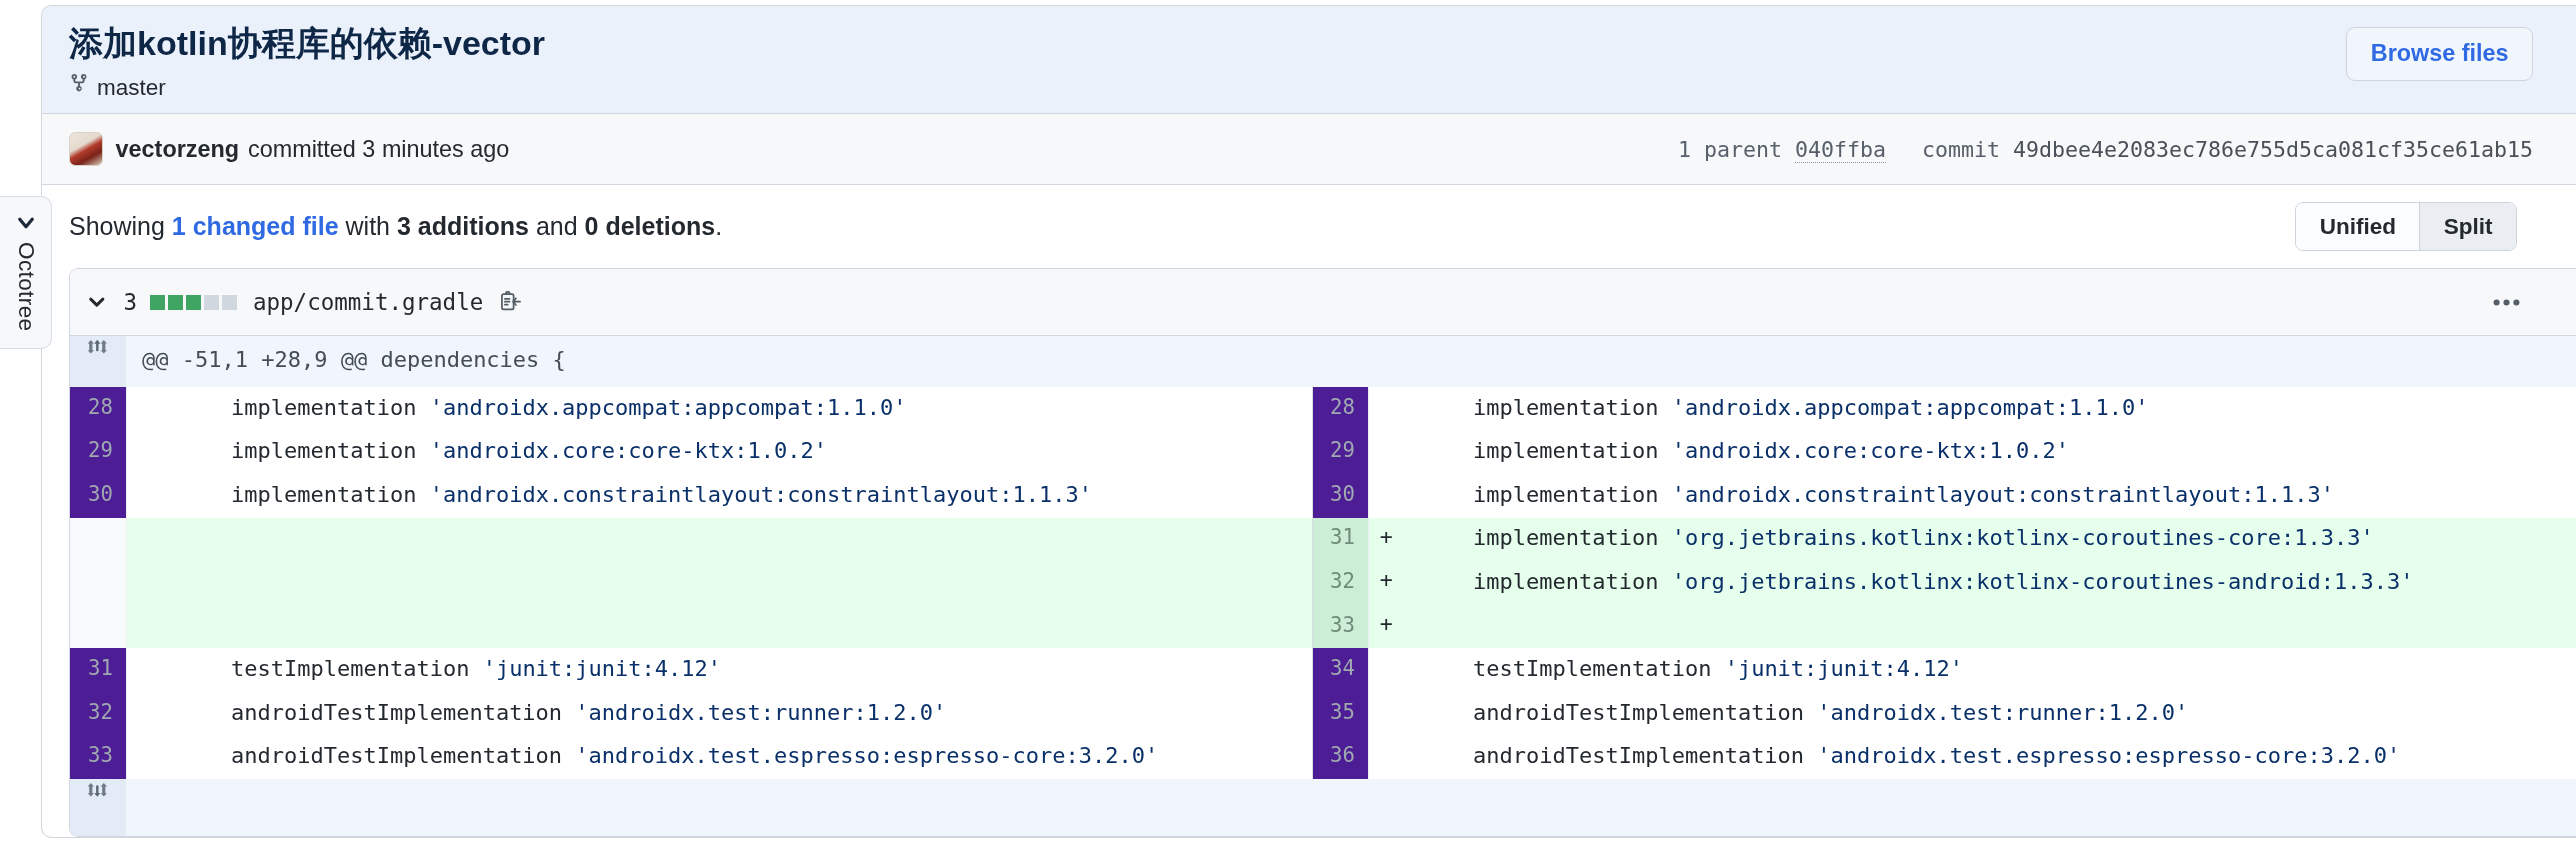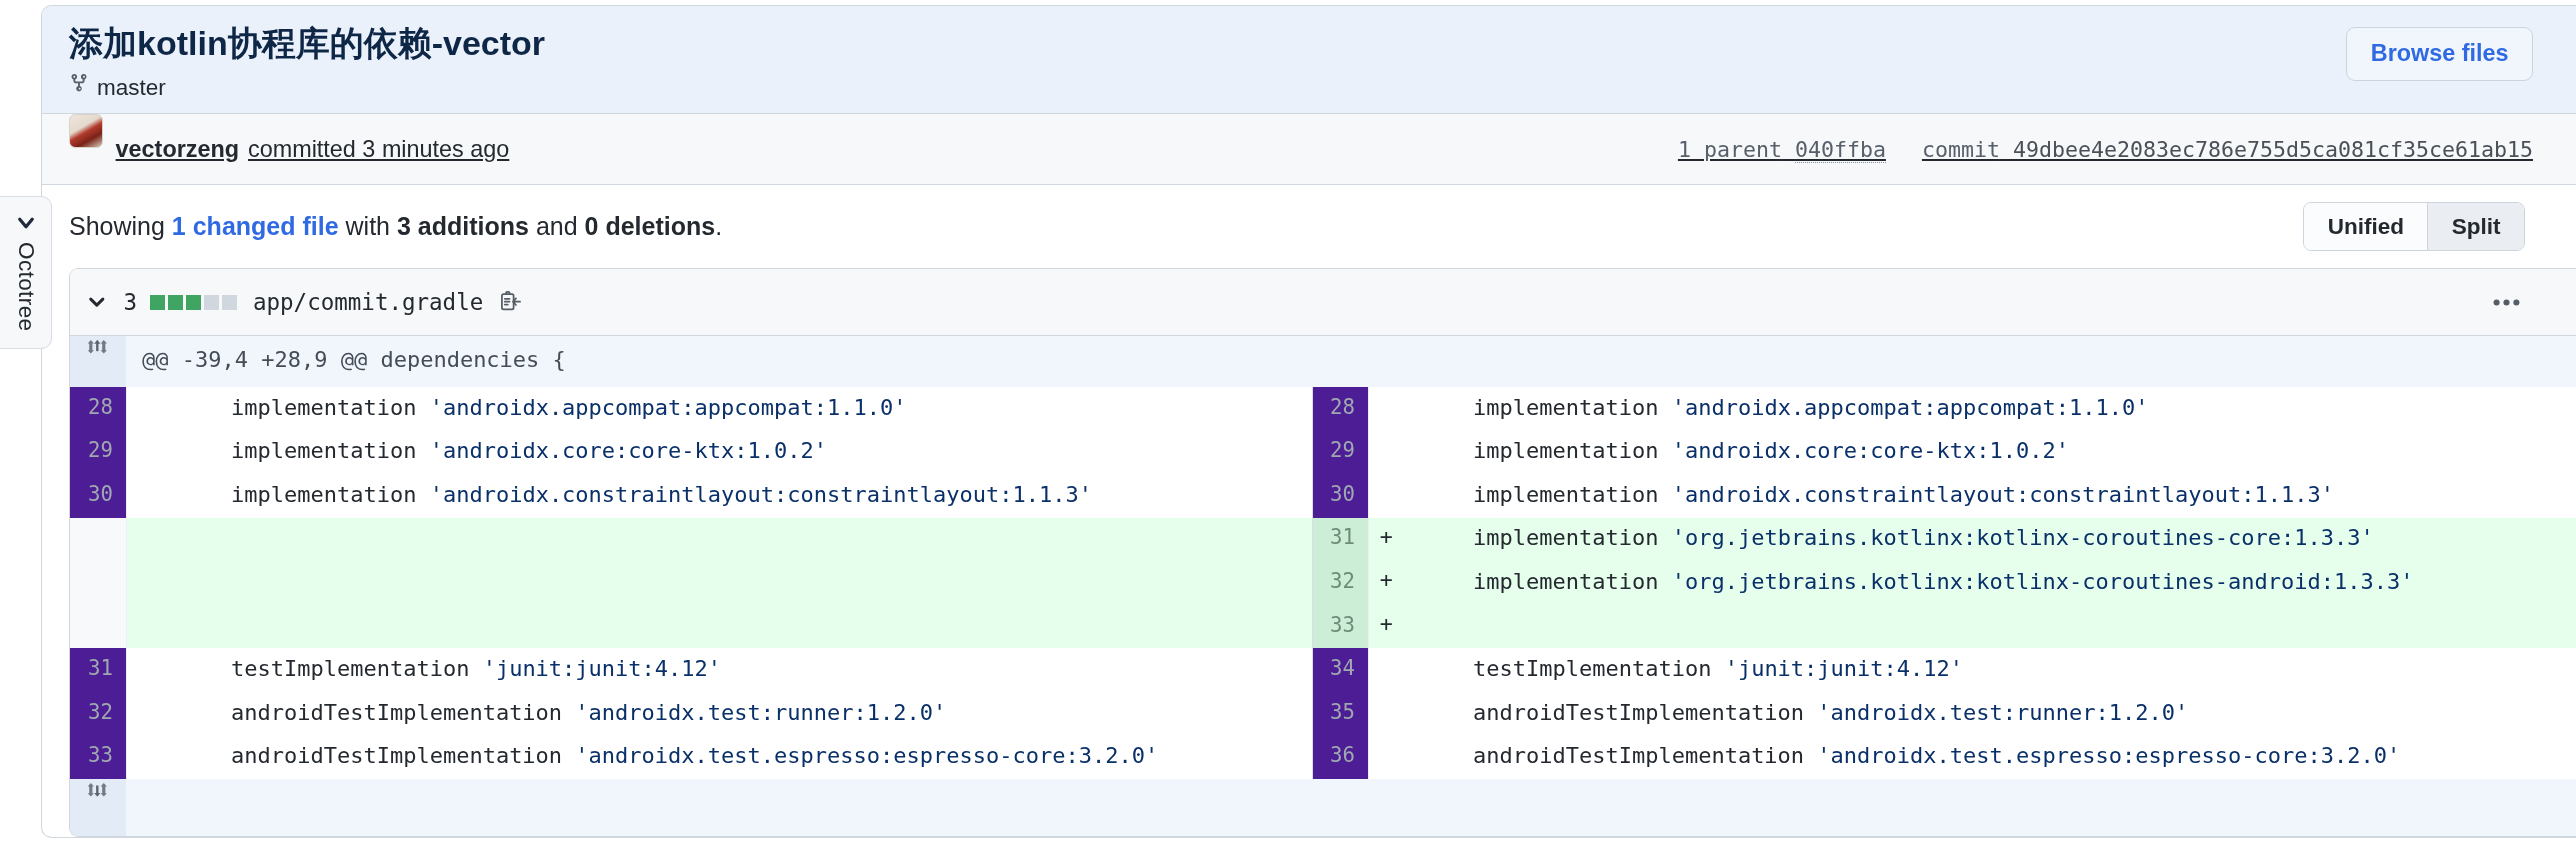--- a/index.html
+++ b/index.html
@@ -50,23 +50,22 @@
   .branch-name{font-size:22.5px;}
   .browse-btn{
     flex:0 0 auto;margin-top:5px;margin-right:16px;
     border:0.9px solid #cdd4db;border-radius:9px;background:rgba(255,255,255,.35);
     color:#2f6ae2;font-size:23.4px;font-weight:bold;
     padding:12.6px 23.4px;cursor:pointer;white-space:nowrap;
   }
 
   .commit-meta{
     background:#f6f8fa;border-top:0.9px solid #d0d7de;border-bottom:0.9px solid #d0d7de;
-    height:70px;display:flex;
+    height:70px;display:flex;align-items:center;
     padding:0 27px 0 27px;
-    text-decoration:underline;
   }
   .avatar{
     width:32px;height:32px;border-radius:6.3px;flex:0 0 auto;margin-right:12.6px;
     background:linear-gradient(150deg,#efe6dc 0%,#e4d9cc 38%,#b23b2c 52%,#7a2318 72%,#d8cbba 100%);
     border:0.9px solid #d8d2c8;
   }
   .meta-left{display:flex;align-items:center;font-size:23.4px;color:#24292f;}
   .meta-left b{font-weight:bold;margin-right:.38em;}
   .meta-right{
     margin-left:auto;display:flex;align-items:center;gap:36px;
@@ -77,21 +76,21 @@
   .meta-right .full{color:#4a5058;}
 
   .showing{
     padding:0 27px;height:83px;display:flex;align-items:center;
     font-size:25px;color:#24292f;background:#fff;
   }
   .showing b{font-weight:bold;}
   .showing .lnk{color:#2f6ae2;font-weight:bold;}
   .seg{
     margin-left:auto;display:flex;border:0.9px solid #cdd4db;border-radius:8px;
-    overflow:hidden;margin-right:24px;
+    overflow:hidden;margin-right:32px;
   }
   .seg div{
     font-size:22.5px;font-weight:bold;color:#24292f;padding:10.8px 23.4px;
     background:#fbfcfd;cursor:pointer;
   }
   .seg div.on{background:#eaeef2;border-left:0.9px solid #cdd4db;}
 
   
   .filebox{
     margin:0 0 0 27px;border:0.9px solid #d0d7de;border-right:none;
@@ -251,21 +250,21 @@
         <tbody>
           <tr class="hunk">
             <td class="exp">
               <svg width="25" height="21.6" viewBox="0 0 20 18" fill="#5c6670">
                 <path d="M9 3.2 6.4 6.4h5.2L9 3.2Z"></path>
                   <rect x="8" y="5.4" width="2" height="7.2"></rect>
                 <path d="M1 6.2 3.6 3.4l2.6 2.8H4.9v5.6h1.3L3.6 14.6 1 11.8h1.3V6.2H1Z" opacity=".85"></path>
                 <path d="M17 6.2 14.4 3.4l-2.6 2.8h1.3v5.6h-1.3l2.6 2.8 2.6-2.8h-1.3V6.2H17Z" opacity=".85"></path>
               </svg>
             </td>
-            <td class="hl" colspan="5">@@ -39,4 +28,9 @@ dependencies {</td>
+            <td class="hl" colspan="5">@@ -51,1 +28,9 @@ dependencies {</td>
           </tr>
         </tbody>
         <tbody id="rows">
             <tr class="ctx">
               <td class="num">28</td>
               <td class="sign"></td>
               <td class="code lsplit"><span>    implementation </span><span class="s">'androidx.appcompat:appcompat:1.1.0'</span></td>
               <td class="num">28</td>
               <td class="sign"></td>
               <td class="code"><span>    implementation </span><span class="s">'androidx.appcompat:appcompat:1.1.0'</span></td>

